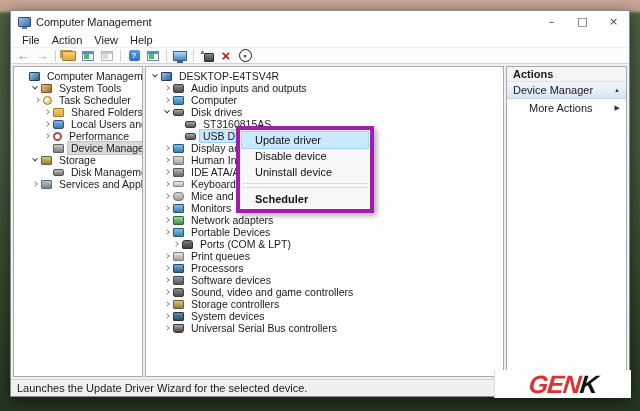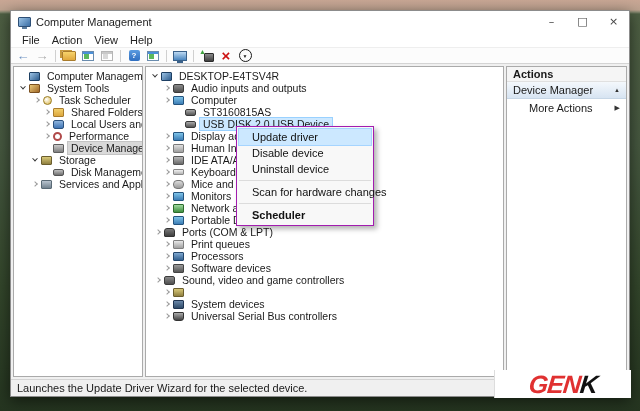--- a/index.html
+++ b/index.html
@@ -97,21 +97,21 @@
   .ic-devmgr { background:linear-gradient(#c9c9c9,#7f7f7f); border-color:#5f5f5f; }
   .ic-services { background:linear-gradient(#b9c4cf,#72828f); border-color:#5a6a76; }
   .ic-diskmgmt { height:7px; background:linear-gradient(#c0c0c0,#6f6f6f); border-color:#555; border-radius:2px; }
 
   .lbl { padding:0 3px; line-height:12px; }
   .lbl.sel-blue { background:#cce8ff; outline:1px solid #99d1ff; }
   .lbl.sel-gray { background:#d9d9d9; outline:1px solid #c4c4c4; }
 
   
   .ctx-menu { position:absolute; left:236px; top:126px; width:138px; background:#f8f8f8;
-    border:1px solid #a21caf; box-shadow:3px 3px 5px rgba(0,0,0,.30); z-index:60; padding:2px 0; }
+    border:4px solid #a21caf; box-shadow:3px 3px 5px rgba(0,0,0,.30); z-index:60; padding:2px 0; }
   .menu-item { height:16px; line-height:16px; font-size:11px; color:#111; padding-left:13px; margin:0 2px; white-space:nowrap; }
   .menu-item.hl { background:#cce8ff; outline:1px solid #a5d4ff; }
   .menu-item.bold { font-weight:bold; }
   .menu-sep { height:1px; background:#dcdcdc; margin:3px 2px; }
 
   
   .actions-header { height:15px; background:#f5f5f5; border-bottom:1px solid #e0e0e0;
     font-size:11px; font-weight:bold; color:#1a1a1a; padding:1px 0 0 6px; flex:none; }
   .action-group { height:17px; background:linear-gradient(#f4f8fc,#d7e4f2); border-bottom:1px solid #c6d6e6;
     display:flex; align-items:center; font-size:11px; color:#1a1a1a; padding:0 6px; flex:none; }
@@ -179,21 +179,21 @@
   <div class="content">
     <div class="pane pane-left">
       <div class="tree" id="left-tree">
           <div class="tree-row" style="padding-left: 3px;">
             <span class="chev-slot">
               <span class="chev none"></span>
             </span>
             <span class="ic ic-computer"></span>
             <span class="lbl">Computer Management (Local)</span>
           </div>
-          <div class="tree-row" style="padding-left: 3px;">
+          <div class="tree-row" style="padding-left: 15px;">
             <span class="chev-slot">
               <span class="chev exp"></span>
             </span>
             <span class="ic ic-tools"></span>
             <span class="lbl">System Tools</span>
           </div>
           <div class="tree-row" style="padding-left: 17px;">
             <span class="chev-slot">
               <span class="chev col"></span>
             </span>
@@ -267,20 +267,27 @@
             <span class="ic ic-speaker"></span>
             <span class="lbl">Audio inputs and outputs</span>
           </div>
           <div class="tree-row" style="padding-left: 15px;">
             <span class="chev-slot">
               <span class="chev col"></span>
             </span>
             <span class="ic ic-monitor"></span>
             <span class="lbl">Computer</span>
           </div>
+          <div class="tree-row" style="padding-left: 15px;">
+            <span class="chev-slot">
+              <span class="chev exp"></span>
+            </span>
+            <span class="ic ic-disk"></span>
+            <span class="lbl">Disk drives</span>
+          </div>
           <div class="tree-row" style="padding-left: 27px;">
             <span class="chev-slot">
               <span class="chev none"></span>
             </span>
             <span class="ic ic-disk"></span>
             <span class="lbl">ST3160815AS</span>
           </div>
           <div class="tree-row" style="padding-left: 27px;">
             <span class="chev-slot">
               <span class="chev none"></span>
@@ -337,21 +344,21 @@
             <span class="ic ic-network"></span>
             <span class="lbl">Network adapters</span>
           </div>
           <div class="tree-row" style="padding-left: 15px;">
             <span class="chev-slot">
               <span class="chev col"></span>
             </span>
             <span class="ic ic-portable"></span>
             <span class="lbl">Portable Devices</span>
           </div>
-          <div class="tree-row" style="padding-left: 6px;">
+          <div class="tree-row" style="padding-left: 24px;">
             <span class="chev-slot">
               <span class="chev col"></span>
             </span>
             <span class="ic ic-ports"></span>
             <span class="lbl">Ports (COM &amp; LPT)</span>
           </div>
           <div class="tree-row" style="padding-left: 15px;">
             <span class="chev-slot">
               <span class="chev col"></span>
             </span>
@@ -365,32 +372,33 @@
             <span class="ic ic-cpu"></span>
             <span class="lbl">Processors</span>
           </div>
           <div class="tree-row" style="padding-left: 15px;">
             <span class="chev-slot">
               <span class="chev col"></span>
             </span>
             <span class="ic ic-software"></span>
             <span class="lbl">Software devices</span>
           </div>
-          <div class="tree-row" style="padding-left: 6px;">
+          <div class="tree-row" style="padding-left: 15px;">
             <span class="chev-slot">
               <span class="chev col"></span>
             </span>
             <span class="ic ic-speaker"></span>
             <span class="lbl">Sound, video and game controllers</span>
           </div>
           <div class="tree-row" style="padding-left: 15px;">
             <span class="chev-slot">
               <span class="chev col"></span>
             </span>
             <span class="ic ic-storage"></span>
+            <span class="lbl">Storage controllers</span>
           </div>
           <div class="tree-row" style="padding-left: 15px;">
             <span class="chev-slot">
               <span class="chev col"></span>
             </span>
             <span class="ic ic-system"></span>
             <span class="lbl">System devices</span>
           </div>
           <div class="tree-row" style="padding-left: 15px;">
             <span class="chev-slot">
@@ -417,20 +425,19 @@
   <div class="statusbar">
     <span>Launches the Update Driver Wizard for the selected device.</span>
   </div>
 </div>
 
 <div class="ctx-menu" id="ctx-menu">
     <div class="menu-item hl">Update driver</div>
     <div class="menu-item">Disable device</div>
     <div class="menu-item">Uninstall device</div>
     <div class="menu-sep"></div>
-    <div class="menu-item">Scan for hardware changes</div>
     <div class="menu-sep"></div>
     <div class="menu-item bold">Scheduler</div>
   </div>
 
 <div class="watermark">
   <span class="wm-text"><span class="wm-red">GEN</span><span class="wm-black">K</span></span>
 </div>
 
 </body></html>

